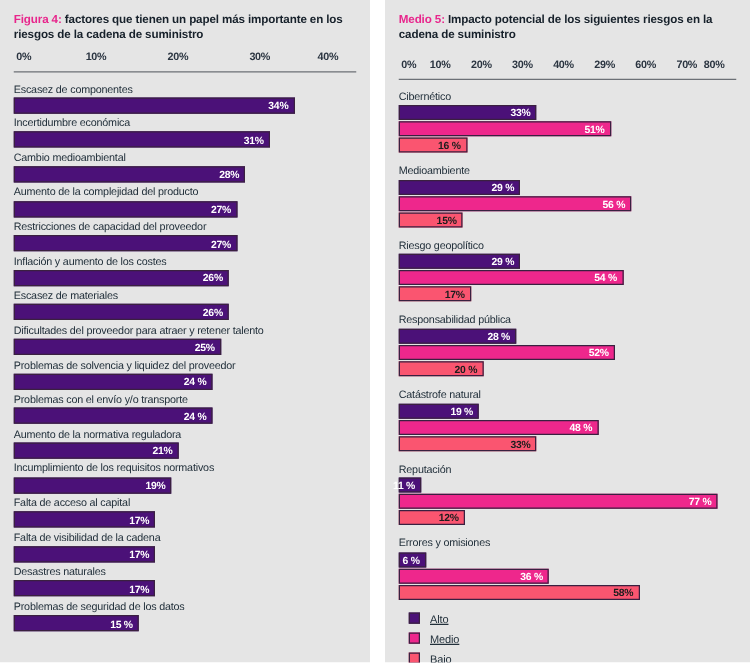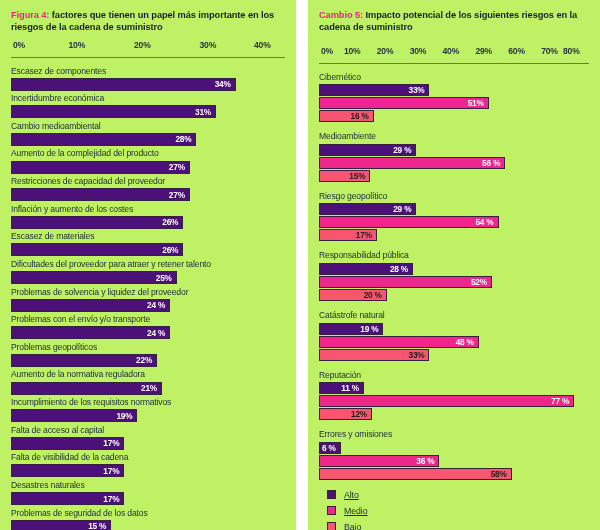--- a/index.html
+++ b/index.html
@@ -14,21 +14,21 @@
     overflow: hidden;
   }
   .page {
     position: relative;
     width: 600px;
     height: 530px;
     display: flex;
     background: #ffffff;
   }
   .panel {
-    background: #bef264;
+    background: #e5e5e5;
     position: relative;
     box-sizing: border-box;
   }
   .panel-left {
     width: 296px;
     height: 530px;
     padding: 9px 11px 0 11px;
   }
   .gap {
     width: 12px;
@@ -240,31 +240,23 @@
         </div>
         <div class="row-l">
           <div class="cat">Problemas con el envío y/o transporte</div>
           <div class="barwrap">
             <div class="bar c-alto" style="width: 159.2px;">
               <span class="val">24 %</span>
             </div>
           </div>
         </div>
         <div class="row-l">
-          <div class="cat">Problemas geopolíticos</div>
-          <div class="barwrap">
-            <div class="bar c-alto" style="width: 146.1px;">
-              <span class="val">22%</span>
-            </div>
-          </div>
-        </div>
-        <div class="row-l">
           <div class="cat">Aumento de la normativa reguladora</div>
           <div class="barwrap">
-            <div class="bar c-alto" style="width: 151px;">
+            <div class="bar c-alto" style="width: 132px;">
               <span class="val">21%</span>
             </div>
           </div>
         </div>
         <div class="row-l">
           <div class="cat">Incumplimiento de los requisitos normativos</div>
           <div class="barwrap">
             <div class="bar c-alto" style="width: 126.45px;">
               <span class="val">19%</span>
             </div>
@@ -303,21 +295,21 @@
           </div>
         </div>
       </div>
   </div>
 
   <div class="gap"></div>
 
   <div class="panel panel-right">
 
     <div class="fig-title">
-      <span class="fig-tag">Cambio 5:</span><span> Impacto potencial de los siguientes riesgos en la cadena de suministro</span>
+      <span class="fig-tag">Medio 5:</span><span> Impacto potencial de los siguientes riesgos en la cadena de suministro</span>
     </div>
 
     <div class="axis" id="axis-right">
         <span class="axis-tick" style="left: 2px;">0%</span>
         <span class="axis-tick" style="left: 24.875px;">10%</span>
         <span class="axis-tick" style="left: 57.75px;">20%</span>
         <span class="axis-tick" style="left: 90.625px;">30%</span>
         <span class="axis-tick" style="left: 123.5px;">40%</span>
         <span class="axis-tick" style="left: 156.375px;">29%</span>
         <span class="axis-tick" style="left: 189.25px;">60%</span>
@@ -412,21 +404,21 @@
           </div>
           <div class="barwrap">
             <div class="bar c-bajo" style="width: 110.487px;">
               <span class="val">33%</span>
             </div>
           </div>
         </div>
         <div class="group-r">
           <div class="cat">Reputación</div>
           <div class="barwrap">
-            <div class="bar c-alto" style="width: 45px;">
+            <div class="bar c-alto" style="width: 18px;">
               <span class="val">11 %</span>
             </div>
           </div>
           <div class="barwrap">
             <div class="bar c-medio" style="width: 255.137px;">
               <span class="val">77 %</span>
             </div>
           </div>
           <div class="barwrap">
             <div class="bar c-bajo" style="width: 53px; padding-left: 39px;">

